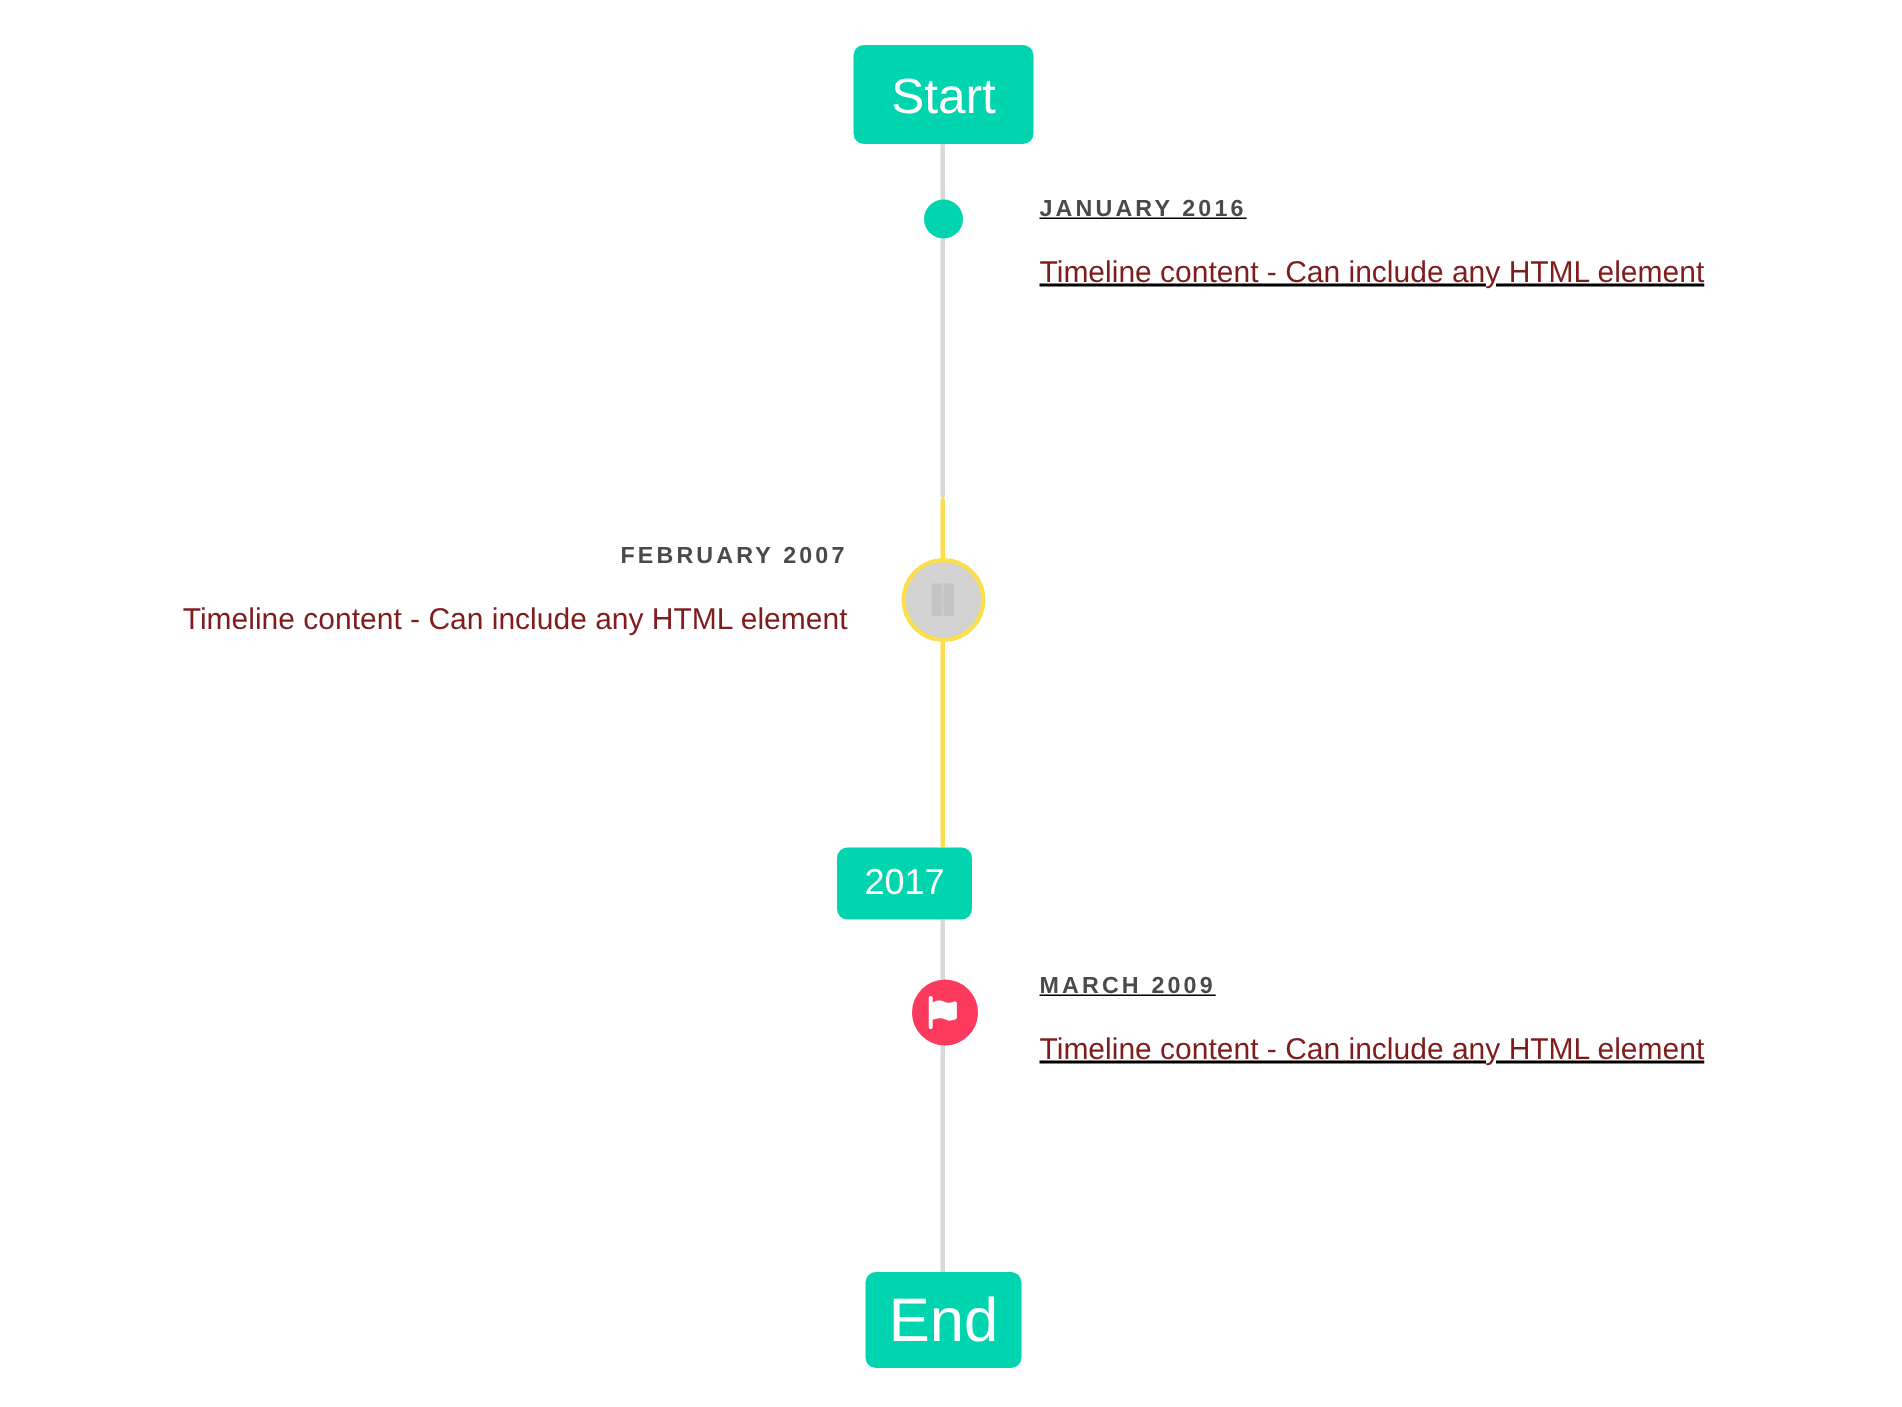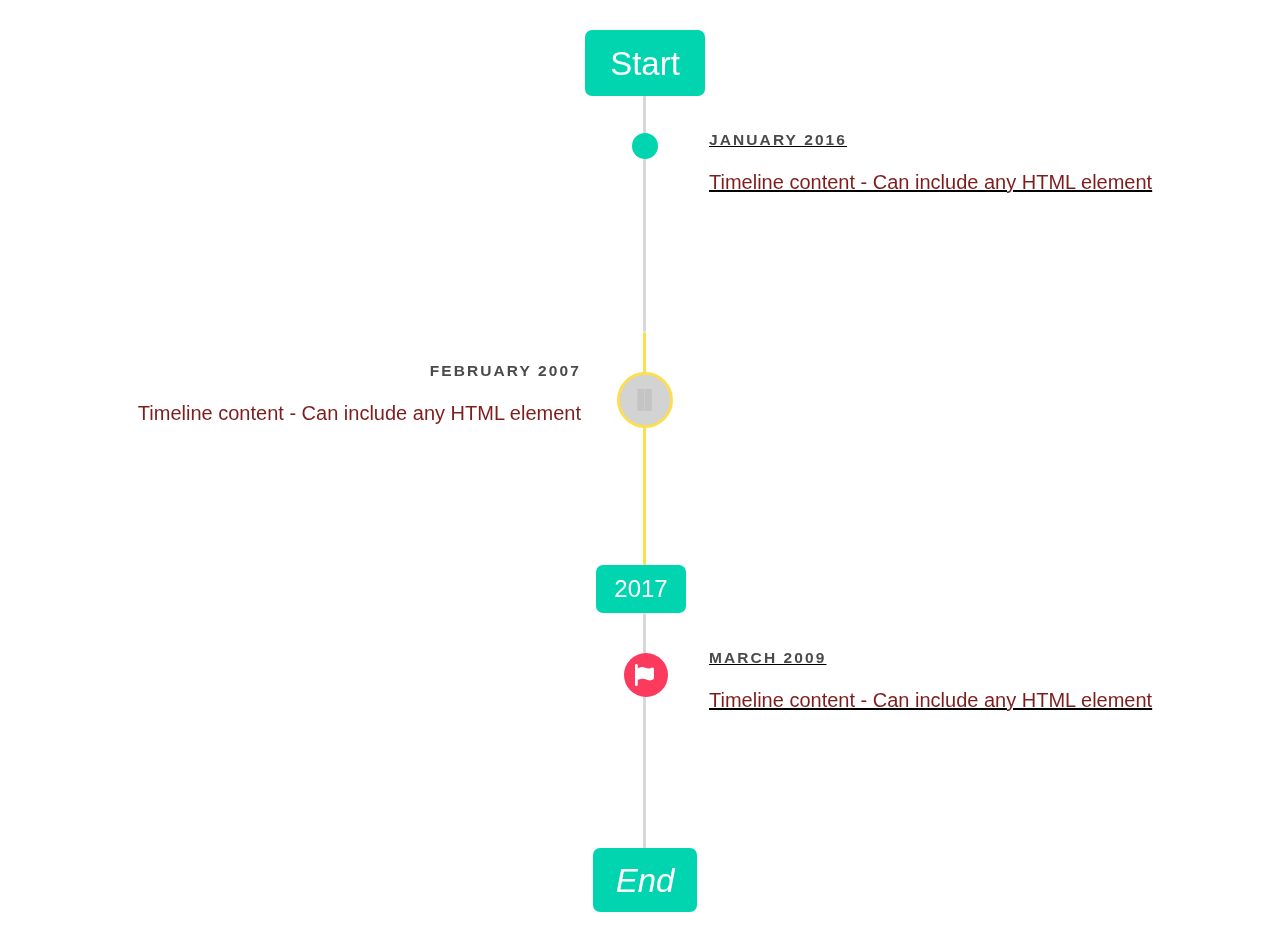--- a/index.html
+++ b/index.html
@@ -15,21 +15,20 @@
     font-family: "Liberation Sans", "DejaVu Sans", sans-serif;
     -webkit-font-smoothing: antialiased;
     overflow: hidden;
   }
 
   
   .timeline-root {
     position: relative;
     width: 1078px;
     height: 938px;
-    margin-left: 16px;
   }
 
   
   .axis {
     position: absolute;
     left: 627px;
     width: 3px;
     border-radius: 2px;
   }
   .axis-grey-top    { top: 95px;  height: 237px; background: #d8d8d8; }
@@ -49,29 +48,28 @@
     line-height: 1;
     white-space: nowrap;
     user-select: none;
   }
   .badge-start {
     left: 569px; top: 30px;
     width: 120px; height: 66px;
     font-size: 33px;
   }
   .badge-mid {
-    left: 580px; top: 565px;
+    left: 558px; top: 565px;
     width: 90px; height: 48px;
     font-size: 24px;
   }
   .badge-end {
     left: 577px; top: 848px;
     width: 104px; height: 64px;
-    font-size: 33px;
-    font-style: italic;
+    font-size: 41px;
   }
 
   
   .marker {
     position: absolute;
     border-radius: 50%;
     display: flex;
     align-items: center;
     justify-content: center;
   }

